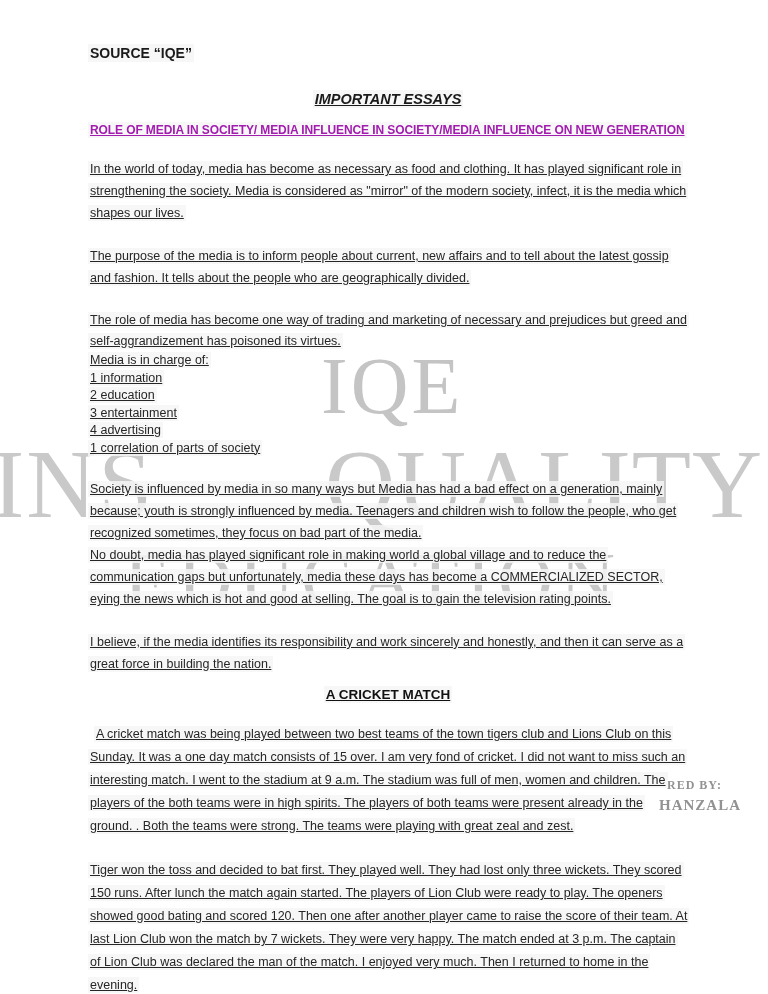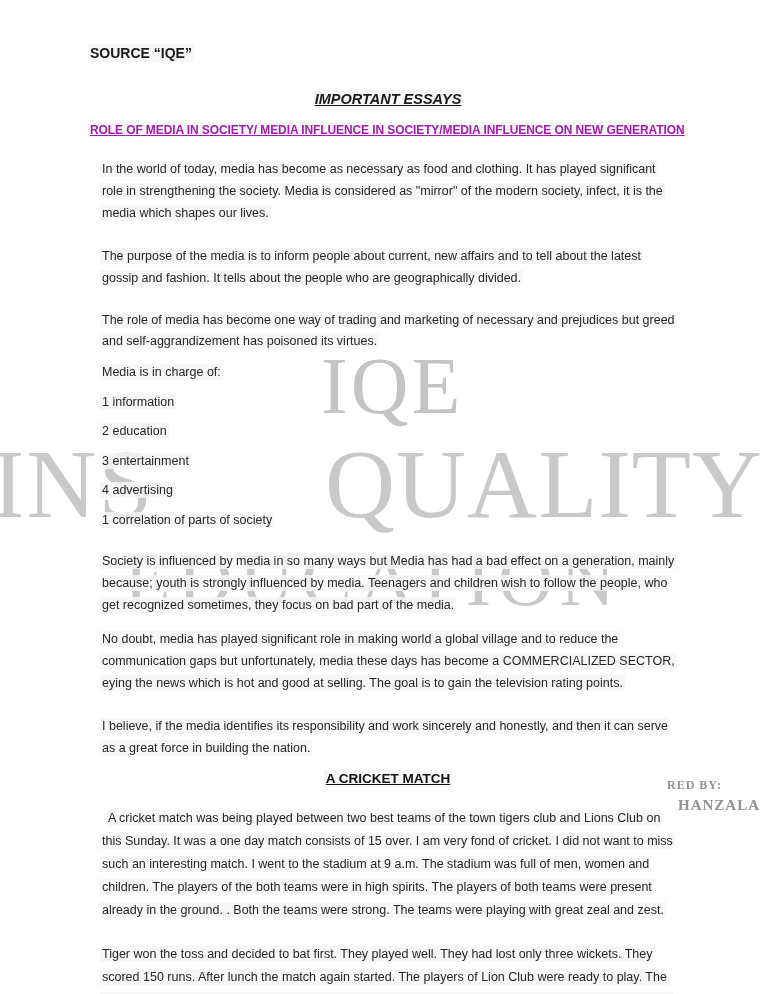--- a/index.html
+++ b/index.html
@@ -28,21 +28,21 @@
   .wm-education { top: 541px; left: 124px; font-size: 76px; letter-spacing: 7px; }
   .stamp {
     position: absolute;
     font-family: "Liberation Serif", serif;
     font-weight: bold;
     color: #929292;
     letter-spacing: 1px;
     white-space: nowrap;
   }
   .stamp-line1 { top: 778px; left: 667px; font-size: 12px; }
-  .stamp-line2 { top: 797px; left: 659px; font-size: 15px; margin-left: 19px; }
+  .stamp-line2 { top: 797px; left: 659px; font-size: 15px; }
 
   
   .content {
     position: relative;
     z-index: 1;
     padding: 0 80px 0 88px;
   }
   .hl {
     background: rgba(246, 246, 246, 0.85);
     box-decoration-break: clone;
@@ -74,21 +74,21 @@
     color: #a21caf;
   }
   .heading2 {
     margin-top: 12px;
     margin-bottom: 6px;
     text-align: center;
     font-size: 13.5px;
     font-weight: bold;
     color: #111111;
   }
-  p { margin: 12px; }
+  p { margin: 0; text-decoration: underline; }
   .block { margin-top: 21px; font-size: 12.5px; line-height: 22px; }
   .block.tight p { line-height: 21px; }
   .list-line { line-height: 17.5px !important; }
   .cricket { line-height: 23px; }
   .indent { text-indent: 6px; }
 </style>
 </head>
 <body>
 
 <div class="page">

